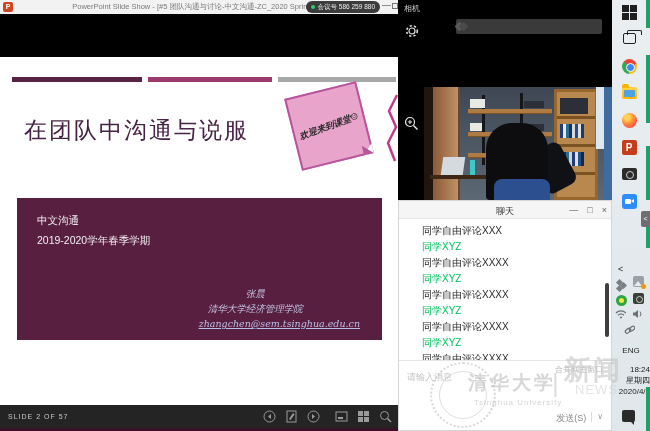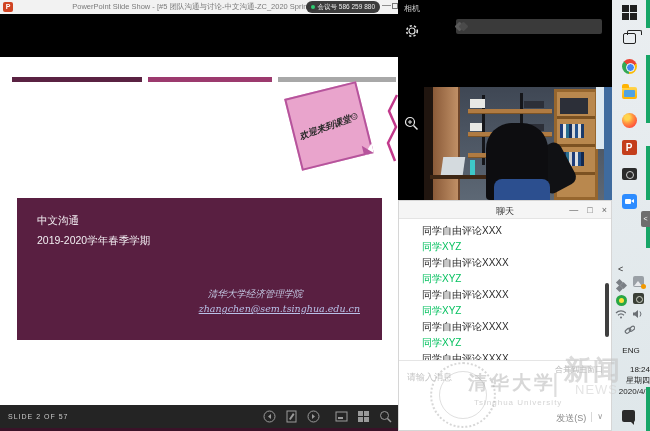--- a/index.html
+++ b/index.html
@@ -156,35 +156,37 @@
       </div>
       <div class="win-min">—</div>
       <div class="win-restore"></div>
     </div>
     <div class="letterbox"></div>
 
     <div class="slide">
       <div class="bar bar1"></div>
       <div class="bar bar2"></div>
       <div class="bar bar3"></div>
+      <div class="slide-title">在团队中沟通与说服</div>
 
       <div class="sticky">
         <span class="sticky-text">欢迎来到课堂☺</span>
         <span class="sticky-fold"></span>
         <span class="sticky-fold2"></span>
       </div>
 
       <svg class="zigzag" width="14" height="70">
         <polyline points="13,2 5,18 12,34 4,50 11,68" fill="none" stroke="#c23a8c" stroke-width="2.5"></polyline>
       </svg>
 
       <div class="course-box">
         <div class="course-line1">中文沟通</div>
         <div class="course-line2">2019-2020学年春季学期</div>
         <div class="credit">
+          <div>张晨</div>
           <div>清华大学经济管理学院</div>
           <a href="#">zhangchen@sem.tsinghua.edu.cn</a>
         </div>
       </div>
     </div>
 
     <div class="ppt-toolbar">
       <span class="slide-count">SLIDE 2 OF 57</span>
       <div class="tool-icons">
         <svg width="13" height="13">

